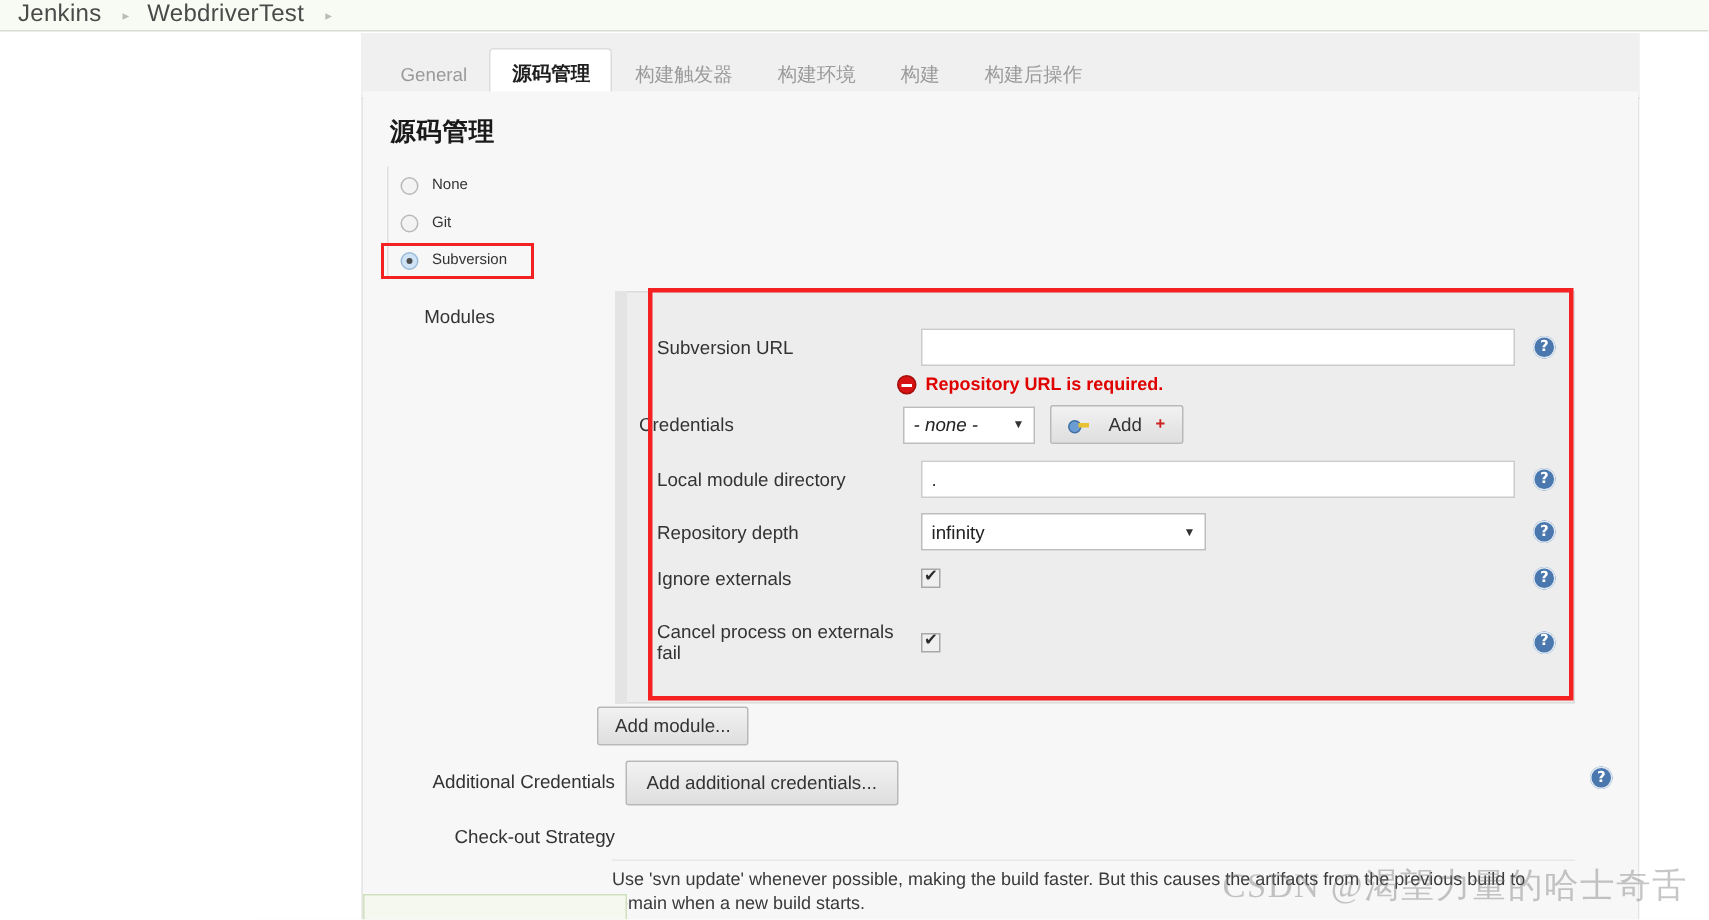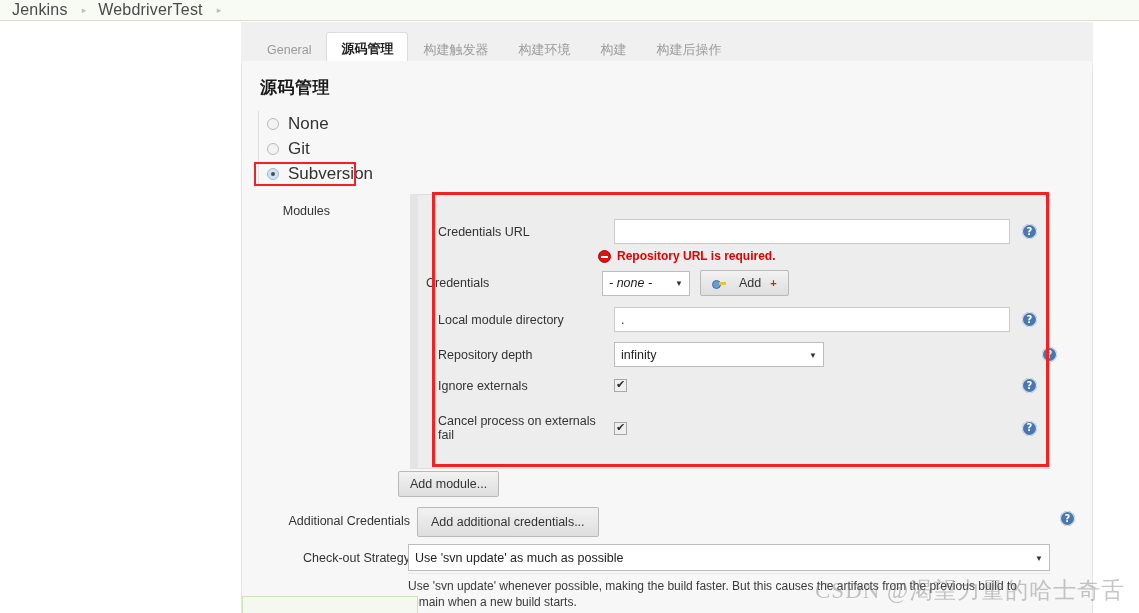--- a/index.html
+++ b/index.html
@@ -78,21 +78,21 @@
     letter-spacing: .5px;
   }
 
   
   .radio-group { position: absolute; left: 16px; top: 50px; width: 300px; }
   .radio-row {
     display: flex; align-items: center;
     height: 25px; padding-left: 8px;
     border-left: 1px solid #e0e0e0;
   }
-  .radio-row .lbl { font-size: 17px; color: #333; margin-left: 9px; }
+  .radio-row .lbl { font-size: 10px; color: #333; margin-left: 9px; }
   .rb {
     width: 12px; height: 12px; border-radius: 50%;
     border: 1px solid #b9b9b9; background: #f3f3f3;
     display: inline-block; position: relative; flex: 0 0 auto;
   }
   .rb.on {
     background: #cfe3f7; border-color: #9dbbd8;
   }
   .rb.on::after {
     content: ""; position: absolute; left: 3px; top: 3px;
@@ -276,21 +276,21 @@
         <span class="lbl">Subversion</span>
       </div>
     </div>
 
     <div class="lbl-col modules-label" style="position:absolute;left:13px;top:143px;width:75px;">Modules</div>
 
     <div style="position:absolute;left:168px;top:133px;width:640px;height:275px;background:#ededed;border:1px solid #dcdcdc;"></div>
     <div style="position:absolute;left:168px;top:133px;width:8px;height:275px;background:#e4e4e4;"></div>
 
     <div class="frow" style="left:196px;top:158px;width:620px;">
-      <span class="flabel">Credentials URL</span>
+      <span class="flabel">Subversion URL</span>
       <input class="txt" style="width: 396px;" type="text" value="">
       <span class="help" style="margin-left:12px;">?</span>
     </div>
 
     <div class="err" style="left:356px;top:188px;align-items:flex-end;">
       <span class="err-icon"></span>
       <span>Repository URL is required.</span>
     </div>
 
     <div class="frow" style="left:184px;top:209px;width:620px;">
@@ -309,21 +309,21 @@
 
     <div class="frow" style="left:196px;top:246px;width:620px;">
       <span class="flabel">Local module directory</span>
       <input class="txt" style="width: 396px;" type="text" value=".">
       <span class="help" style="margin-left:12px;">?</span>
     </div>
 
     <div class="frow" style="left:196px;top:281px;width:620px;">
       <span class="flabel">Repository depth</span>
       <span class="selwrap">
-        <select class="sel" style="width:210px;">
+        <select class="sel" style="width:190px;">
           <option>infinity</option>
         </select>
       </span>
       <span class="help" style="margin-left:218px;">?</span>
     </div>
 
     <div class="frow" style="left:196px;top:317px;width:620px;">
       <span class="flabel">Ignore externals</span>
       <span class="cb on"></span>
       <span class="help" style="margin-left:395px;">?</span>
@@ -339,25 +339,20 @@
       <span>Add module...</span>
     </button>
 
     <div class="lbl-col" style="left:13px;top:453px;width:155px;">Additional Credentials</div>
     <button class="btn" style="position:absolute;left:175px;top:446px;padding:7px 13px;">
       <span>Add additional credentials...</span>
     </button>
     <span class="help help-pos" style="left:818px;top:450px;">?</span>
 
     <div class="lbl-col" style="left:13px;top:490px;width:155px;">Check-out Strategy</div>
-    <span class="selwrap" style="position:absolute;left:166px;top:483px;">
-      <select class="sel" style="width:642px;height:27px;">
-        <option>Use 'svn update' as much as possible</option>
-      </select>
-    </span>
 
     <div style="position:absolute;left:166px;top:512px;width:642px;height:1px;background:#e8e8e8;"></div>
     <div style="position:absolute;left:166px;top:517px;width:660px;font-size:12px;color:#3a3a3a;line-height:16px;">
       <div>Use 'svn update' whenever possible, making the build faster. But this causes the artifacts from the previous build to</div>
       <div>remain when a new build starts.</div>
     </div>
   </div>
 
   <div class="hl-subversion"></div>
 

